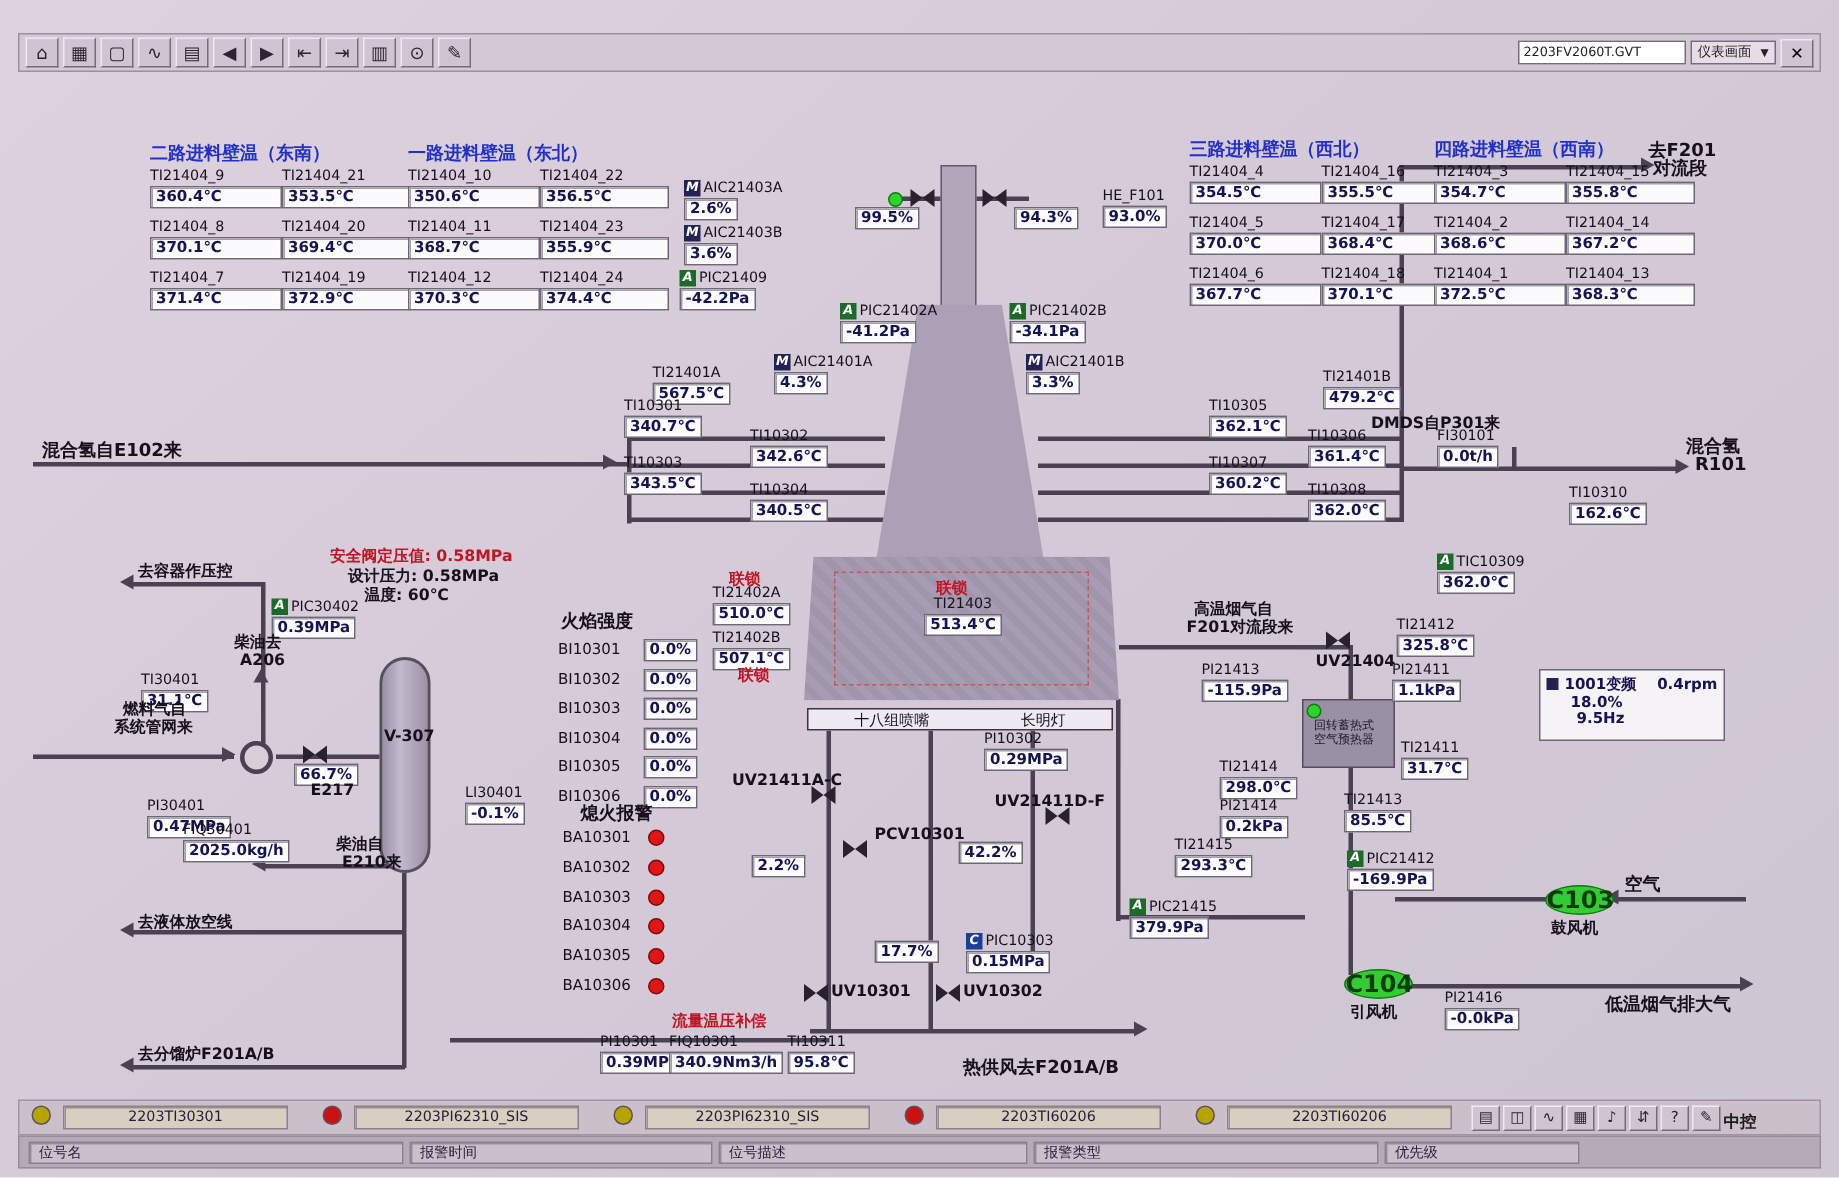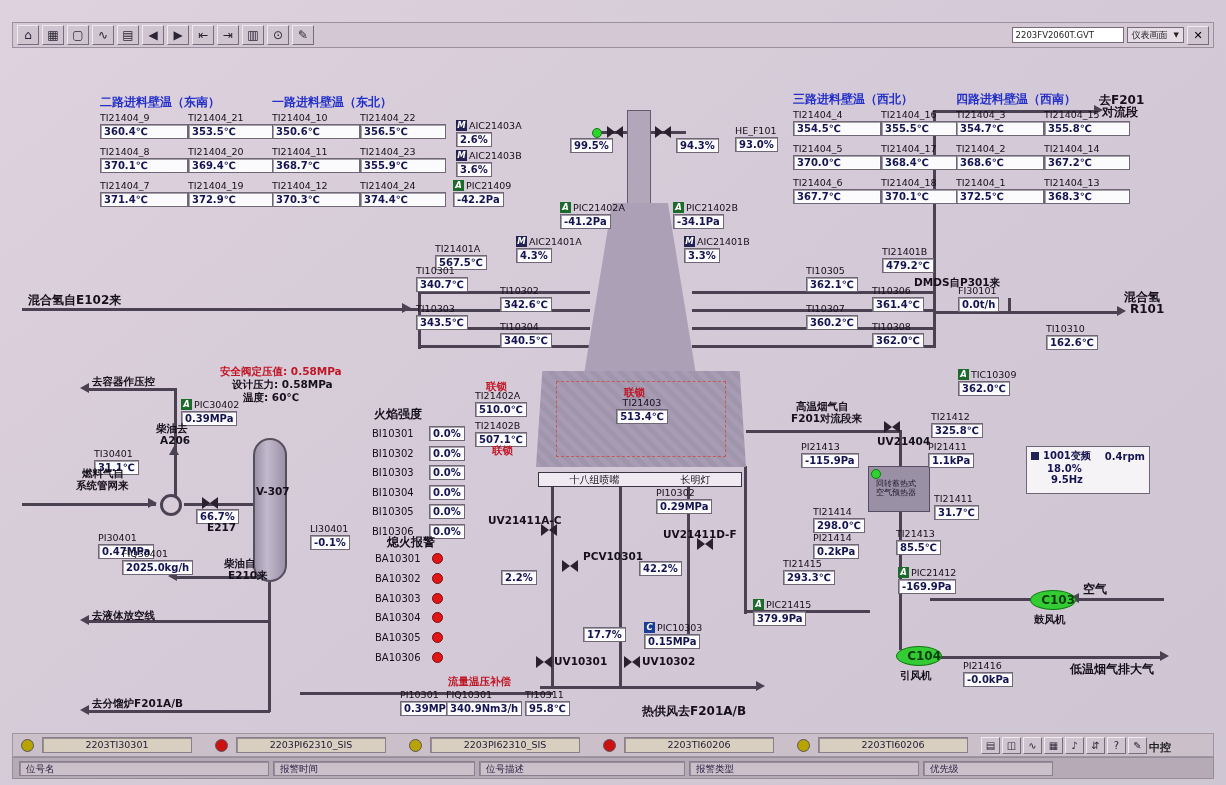--- a/index.html
+++ b/index.html
@@ -42,27 +42,27 @@
 .fboxx{position:absolute;left:536px;top:371px;width:210px;height:96px;background:repeating-linear-gradient(45deg,#a89cb4 0 5px,#a096ac 5px 10px);clip-path:polygon(3% 0,97% 0,100% 100%,0 100%)}
 .fdash{position:absolute;left:556px;top:381px;width:170px;height:76px;border:1px dashed #c25a5a}
 .bstrip{position:absolute;left:538px;top:472px;width:204px;height:15px;background:#efe9f1;border:1px solid #3a3342;display:flex;justify-content:space-around;align-items:center;font-size:10px;color:#15101c}
 .grp{position:absolute}
 .gg{display:grid;grid-template-columns:88px 86px;row-gap:8px;margin-top:5px}
 .cell{display:flex;flex-direction:column;gap:1px}
 .fir{position:absolute;display:flex;align-items:center;gap:5px}
 .fir .tg{width:52px;font-size:10px}
 .circ{position:absolute;left:160px;top:494px;width:22px;height:22px;border:3px solid #4a4152;border-radius:50%;background:#d8cdd8}
 .ves{position:absolute;left:253px;top:438px;width:34px;height:144px;background:linear-gradient(90deg,#9c92a8,#c3b9cc 40%,#9c92a8);border:2px solid #55505e;border-radius:17px}
-.fan{position:absolute;width:46px;height:20px;background:#35cb35;border:1px solid #0f7a0f;border-radius:50%;font-size:12px;font-weight:bold;color:#083d08;text-align:right;line-height:18px}
+.fan{position:absolute;width:46px;height:20px;background:#35cb35;border:1px solid #0f7a0f;border-radius:50%;font-size:16px;font-weight:bold;color:#083d08;text-align:right;line-height:18px}
 .pre{position:absolute;left:868px;top:466px;width:62px;height:46px;background:#9a90a6;border:1px solid #554d60;font-size:8px;color:#1d1526;padding:12px 2px 0 7px;line-height:9px}
 .vfd{position:absolute;left:1026px;top:446px;width:124px;height:48px;background:#f6f3f7;border:1px solid #6f6678;font-size:10px;color:#141450;padding:2px 4px}
 .vfd .r1{display:flex;align-items:center;gap:4px;font-weight:bold}
 .sq{width:8px;height:8px;background:#232353;display:inline-block}
 .abar{position:absolute;left:12px;top:733px;right:12px;height:24px;background:#cbbfca;border:1px solid #a095a2}
-.aent{position:absolute;top:3px;display:flex;align-items:center;gap:8px}
+.aent{position:absolute;top:3px;display:flex;gap:8px}
 .adot{width:13px;height:13px;border-radius:50%;border:1px solid #5c5360}
 .atag{width:150px;height:16px;background:#d9cfc0;border:1px solid #8a7f8e;box-shadow:inset 1px 1px 0 rgba(60,50,70,.4);font-size:9.5px;text-align:center;line-height:14px;color:#23203a}
 .aico{display:flex;gap:2px;position:absolute;top:3px}
 .brand{position:absolute;top:6px;font-size:11px;font-weight:bold;color:#1c1c1c}
 .lrow{position:absolute;left:12px;top:757px;right:12px;height:22px;background:#b6aab6;border:1px solid #978c99}
 .lcell{position:absolute;top:3px;height:15px;background:#cbbfca;border:1px solid #8a7f8e;box-shadow:inset 1px 1px 0 rgba(60,50,70,.35);font-size:9.5px;color:#2a2040;padding:1px 6px;line-height:12px}
 </style>
 </head>
 <body>
 

